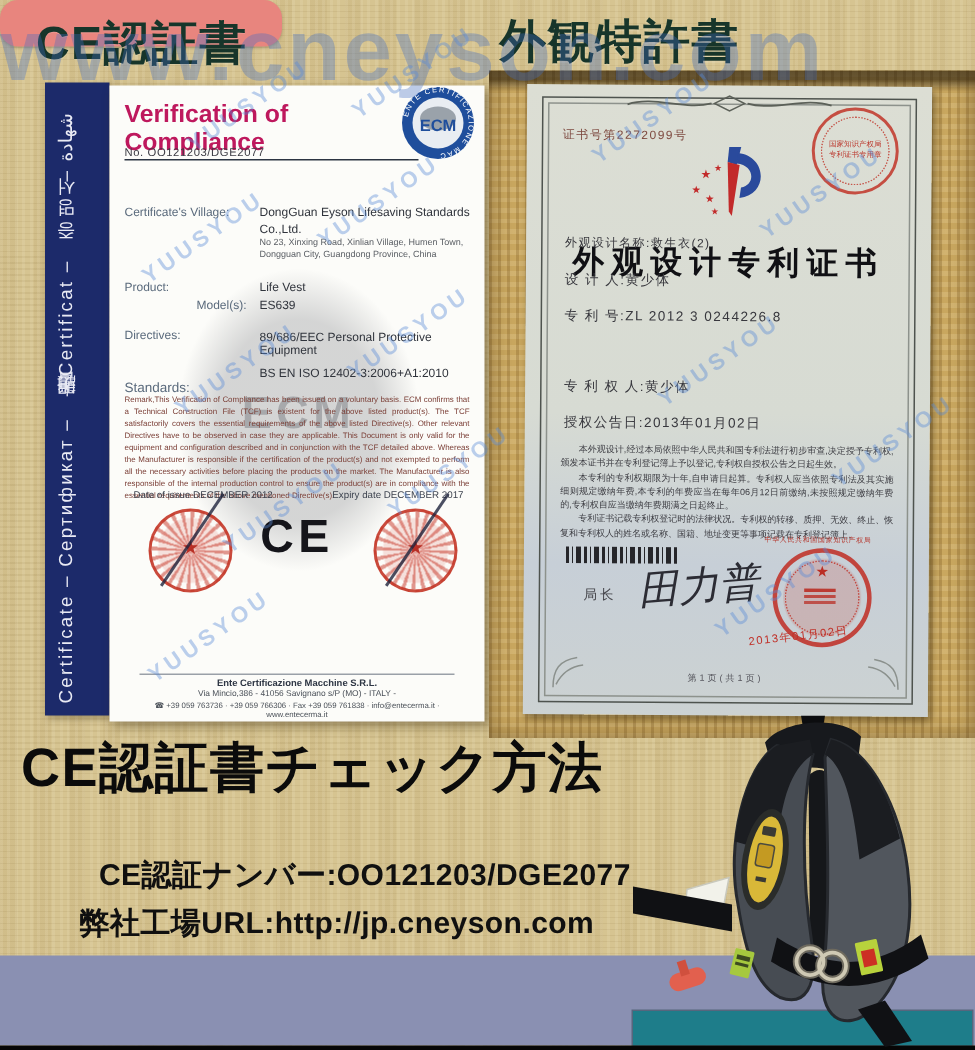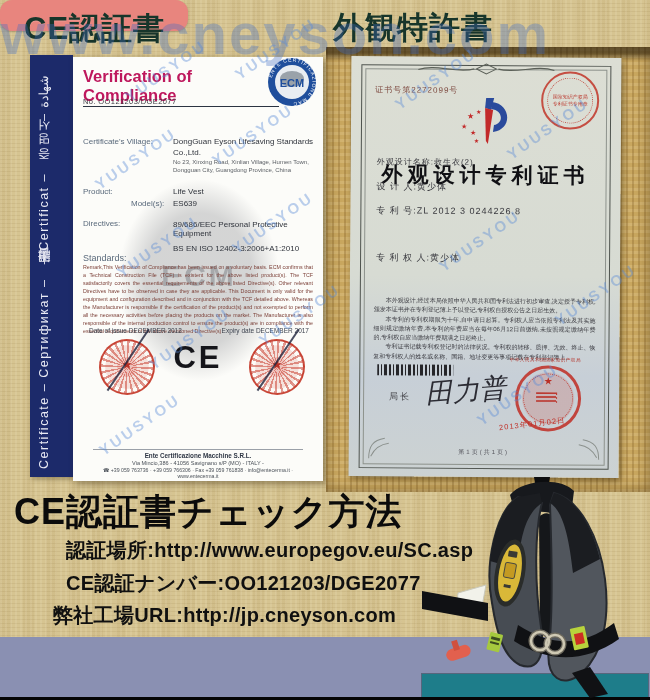--- a/index.html
+++ b/index.html
@@ -225,20 +225,21 @@
           <span>专利证书专用章</span>
         </div>
       </div>
 
       <div class="abs p-title">外观设计专利证书</div>
 
       <span class="p-field pf0">外观设计名称:救生衣(2)</span>
       <span class="p-field pf1">设 计 人:黄少体</span>
       <span class="p-field pf2">专 利 号:ZL 2012 3 0244226.8</span>
       <span class="p-field pf4">专 利 权 人:黄少体</span>
+      <span class="p-field pf5">授权公告日:2013年01月02日</span>
 
       <div class="abs p-body">
         <p>本外观设计,经过本局依照中华人民共和国专利法进行初步审查,决定授予专利权,颁发本证书并在专利登记簿上予以登记,专利权自授权公告之日起生效。</p>
         <p>本专利的专利权期限为十年,自申请日起算。专利权人应当依照专利法及其实施细则规定缴纳年费,本专利的年费应当在每年06月12日前缴纳,未按照规定缴纳年费的,专利权自应当缴纳年费期满之日起终止。</p>
         <p>专利证书记载专利权登记时的法律状况。专利权的转移、质押、无效、终止、恢复和专利权人的姓名或名称、国籍、地址变更等事项记载在专利登记簿上。</p>
       </div>
 
       <div class="abs barcode"></div>
       <span class="abs director">局长</span>
       <span class="abs signature">田力普</span>
@@ -263,21 +264,20 @@
           </svg>
       </div>
     </div>
   </div>
 
   <div class="abs lavender-band"></div>
   <div class="abs teal-box"></div>
   <div class="abs bottom-bar"></div>
 
   <div class="abs check-heading">CE認証書チェック方法</div>
-  <div class="check-line cl1">認証場所:http://www.europegov.eu/SC.asp</div>
   <div class="check-line cl2">CE認証ナンバー:OO121203/DGE2077</div>
   <div class="check-line cl3">弊社工場URL:http://jp.cneyson.com</div>
 
   <div class="abs vest">
     <svg width="230" height="222" viewBox="0 0 230 222">
       <path d="M112 0 L128 0 L126 12 L114 12 Z" fill="#0c0d0f"></path>
       <path d="M88 18 C100 2 140 0 152 14 L148 46 C128 30 106 32 96 46 Z" fill="#17191d"></path>
       <path d="M117 40 C122 35 127 35 131 40 L133 152 C127 160 122 160 118 152 Z" fill="#15171a"></path>
       <path d="M96 20 C74 34 62 86 70 126 C75 158 82 180 98 188 C114 194 124 182 119 150 C112 104 113 52 120 26 Z" fill="#474c53" stroke="#26292e" stroke-width="2"></path>
       <path d="M132 16 C158 22 178 62 183 102 C188 142 181 176 160 196 C141 212 123 202 127 170 C132 128 129 58 128 28 Z" fill="#51565d" stroke="#26292e" stroke-width="2"></path>

